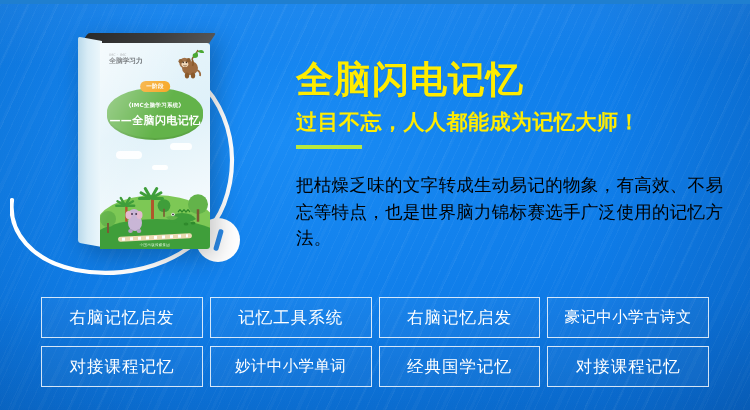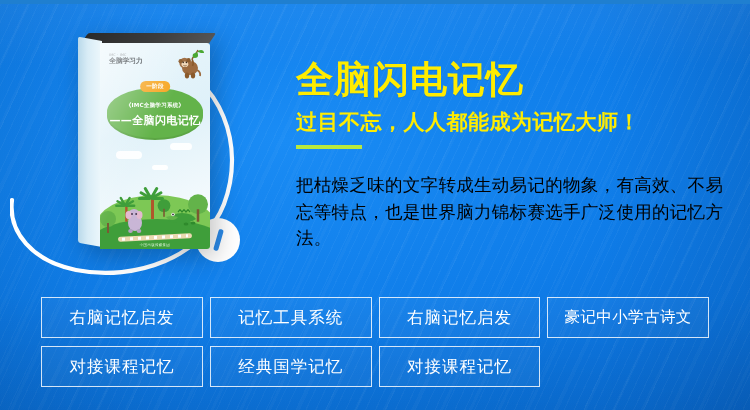--- a/index.html
+++ b/index.html
@@ -531,20 +531,23 @@
       </div>
     <div class="tag">
         <span>右脑记忆启发</span>
       </div>
     <div class="tag dense">
         <span>豪记中小学古诗文</span>
       </div>
     <div class="tag">
         <span>对接课程记忆</span>
       </div>
+    <div class="tag dense">
+        <span>妙计中小学单词</span>
+      </div>
     <div class="tag">
         <span>经典国学记忆</span>
       </div>
     <div class="tag">
         <span>对接课程记忆</span>
       </div>
   </div>
 
 </div>
 

